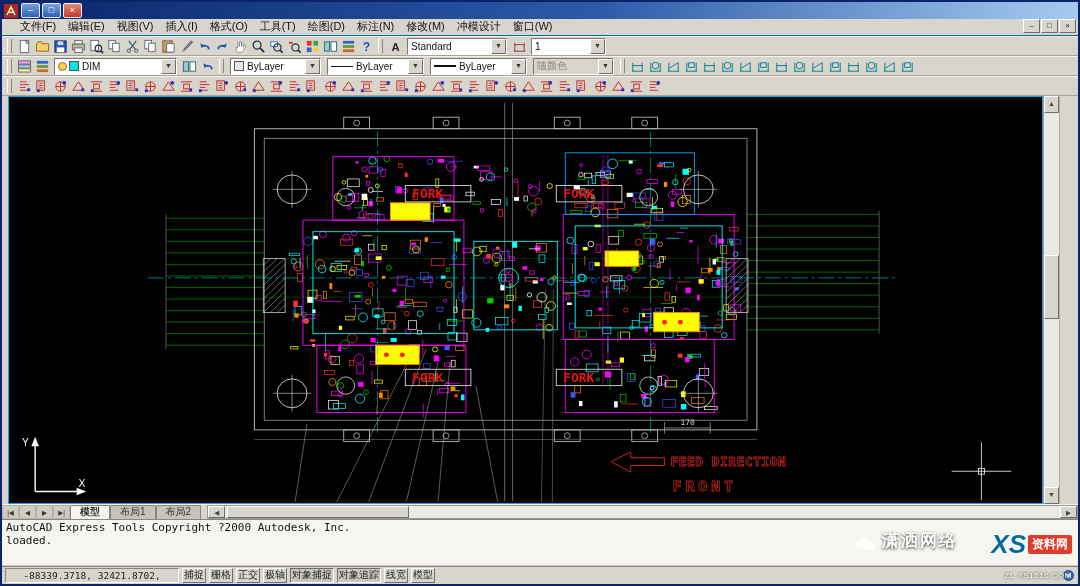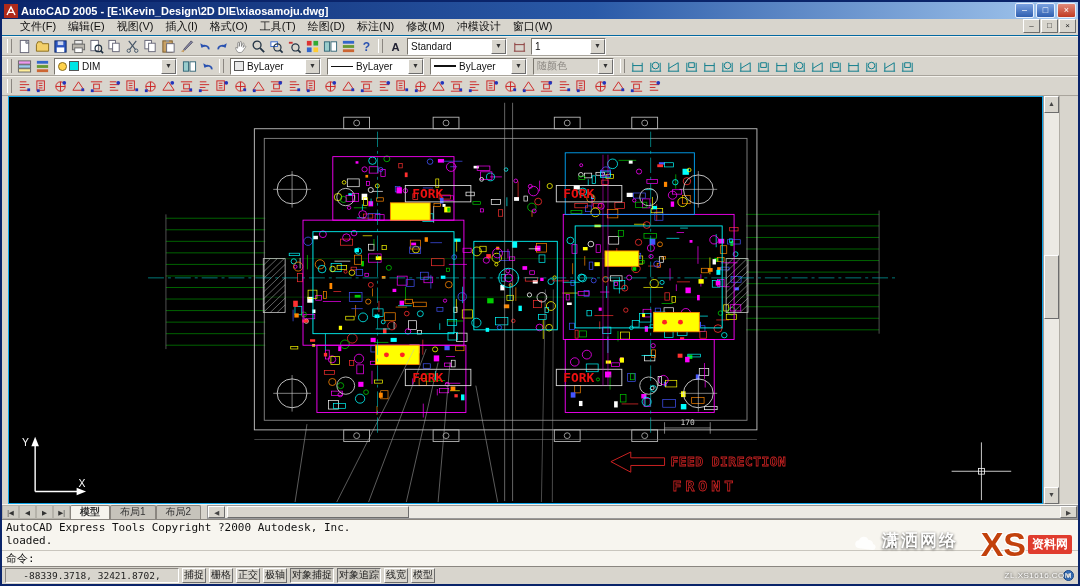--- a/index.html
+++ b/index.html
@@ -77,38 +77,37 @@
     border:1px solid;border-color:#8a8680 #fff #fff #8a8680;}
   .sbtn{height:13px;line-height:12px;padding:0 1px;color:#222;background:#d8d5cd;white-space:nowrap;
     border:1px solid;border-color:#fff #6d6d6d #6d6d6d #fff;}
   .sbtn.pressed{border-color:#6d6d6d #fff #fff #6d6d6d;background:#cac7bf;}
   .status-spacer{flex:1;}
   
   .wm-brand{position:absolute;right:120px;bottom:32px;display:flex;align-items:flex-end;gap:5px;z-index:50;
     color:#fff;font-size:17px;font-weight:bold;letter-spacing:2px;text-shadow:0 1px 3px rgba(0,0,0,.85);opacity:.95;}
   .wm-site{position:absolute;right:6px;bottom:4px;z-index:51;display:flex;flex-direction:column;align-items:flex-end;}
   .wm-site-top{display:flex;align-items:center;}
-  .wm-xs{font-size:34px;line-height:24px;font-weight:bold;color:#c2410c;
+  .wm-xs{font-size:26px;line-height:24px;font-weight:bold;font-style:italic;color:#0369a1;
     text-shadow:-1px -1px 0 #fff,1px -1px 0 #fff,-1px 1px 0 #fff,1px 1px 0 #fff;}
   .wm-zlw{background:#e03c2e;color:#fff;font-size:12px;font-weight:bold;padding:1px 4px;margin-left:2px;border-radius:2px;}
   .wm-url{font-size:8px;color:#fff;letter-spacing:.5px;margin-top:15px;text-shadow:0 0 3px #000;}
 </style>
 </head>
 <body>
 
 <div class="app">
 
   <div class="titlebar">
     <span class="app-icon">
       <svg viewBox="0 0 14 14">
           <rect width="14" height="14" fill="#b02a1a"></rect>
           <path d="M3 11L7 3l4 8M4.8 8.4h4.4" stroke="#fff" stroke-width="1.4" fill="none"></path>
         </svg>
     </span>
-    <span class="title-text">AutoCAD 2005 - [E:\Kevin_Design\2D DIE\xiaosamoju.dwg]</span>
     <span class="win-btns">
       <span class="wbtn">–</span>
       <span class="wbtn">□</span>
       <span class="wbtn close">×</span>
     </span>
   </div>
 
   <div class="menubar">
     <span id="menu-items" style="display:flex;">
         <span class="menu-item">文件(F)</span>
@@ -1428,21 +1427,20 @@
       </div>
       <div class="hs-btn">▶</div>
     </div>
   </div>
 
   <div class="cmd">
     <div class="cmd-history">
       <div>AutoCAD Express Tools Copyright ?2000 Autodesk, Inc.</div>
       <div>loaded.</div>
     </div>
-    <div class="cmd-prompt">命令:</div>
   </div>
 
   <div class="statusbar">
     <div class="coords">-88339.3718, 32421.8702, 0.0000</div>
     <span id="status-buttons" style="display:flex;gap:3px;">
         <span class="sbtn">捕捉</span>
         <span class="sbtn">栅格</span>
         <span class="sbtn">正交</span>
         <span class="sbtn">极轴</span>
         <span class="sbtn pressed">对象捕捉</span>

